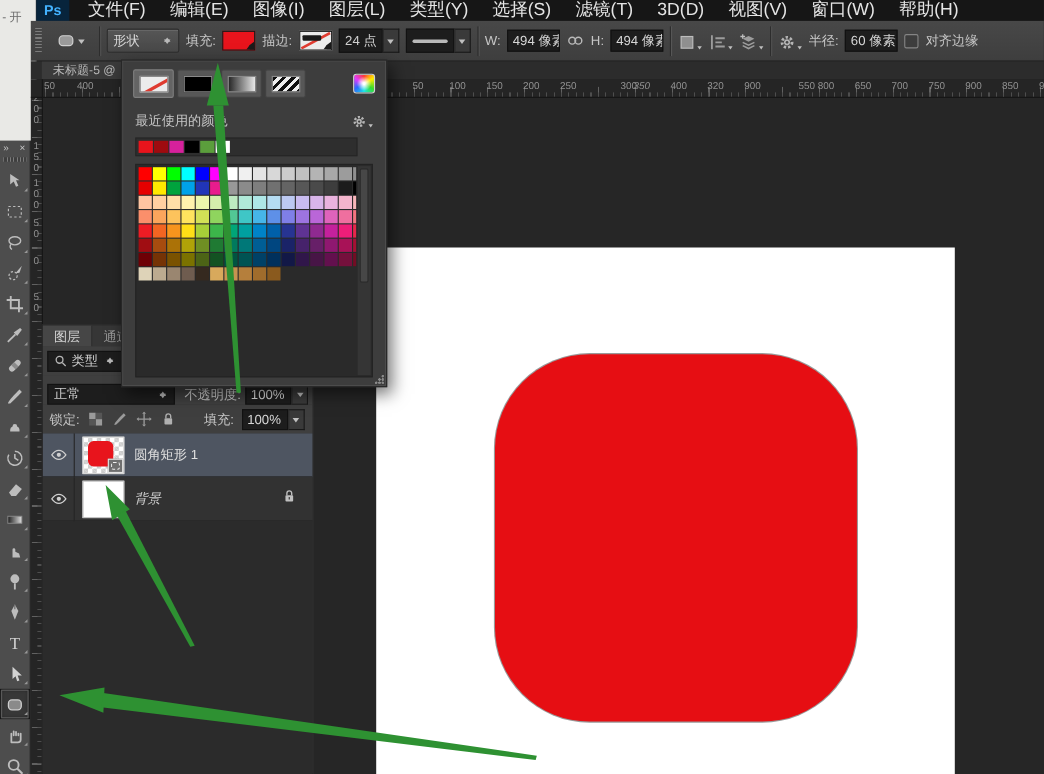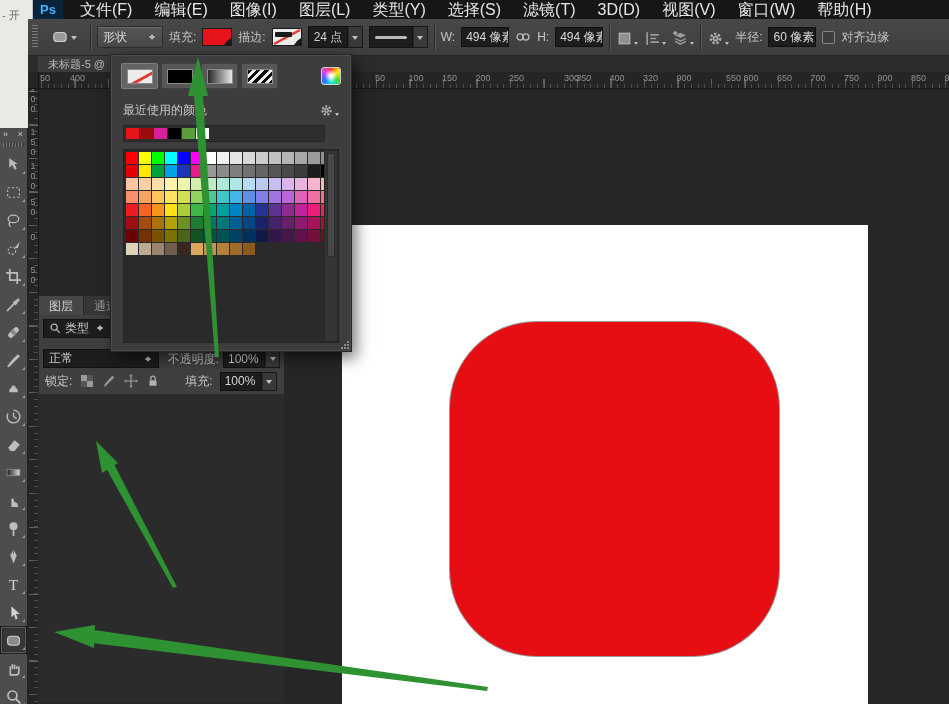--- a/index.html
+++ b/index.html
@@ -473,20 +473,50 @@
       <div class="cpair">
         <div class="valbox vb19">
             <span>100%</span>
           </div>
         <div class="dnabox db19">
             <span class="dna"></span>
           </div>
       </div>
     </div>
     <div class="lp-rows">
+      <div class="lrow sel" style="background: rgb(78, 85, 97);">
+        <div class="lr-eye">
+          <svg viewBox="0 0 16 12" width="15" height="11">
+              <path d="M1 6c2.2-3.2 4.4-4.5 7-4.5S12.8 2.8 15 6c-2.2 3.2-4.4 4.5-7 4.5S3.2 9.2 1 6z" fill="none" stroke="#cfcfcf" stroke-width="1.2"></path>
+              <circle cx="8" cy="6" r="2.1" fill="#cfcfcf"></circle>
+            </svg>
+        </div>
+        <div class="lr-thumb">
+          <div class="lr-red" style="background: rgb(232, 20, 28);"></div>
+          <div class="lr-badge"></div>
+        </div>
+        <span class="lr-name">圆角矩形 1</span>
+      </div>
+      <div class="lrow">
+        <div class="lr-eye">
+          <svg viewBox="0 0 16 12" width="15" height="11">
+              <path d="M1 6c2.2-3.2 4.4-4.5 7-4.5S12.8 2.8 15 6c-2.2 3.2-4.4 4.5-7 4.5S3.2 9.2 1 6z" fill="none" stroke="#cfcfcf" stroke-width="1.2"></path>
+              <circle cx="8" cy="6" r="2.1" fill="#cfcfcf"></circle>
+            </svg>
+        </div>
+        <div class="lr-thumb plain"></div>
+        <span class="lr-name it">背景</span>
+        <span class="lr-lock">
+          <svg viewBox="0 0 16 16" width="14" height="14">
+              <rect x="4" y="7" width="8" height="6.5" rx="1" fill="#c0c0c0"></rect>
+              <path d="M5.5 7V5a2.5 2.5 0 015 0v2" fill="none" stroke="#c0c0c0" stroke-width="1.4"></path>
+              <rect x="7.3" y="9" width="1.4" height="2.5" fill="#454545"></rect>
+            </svg>
+        </span>
+      </div>
     </div>
     <div class="lp-empty"></div>
   </div>
 
   <div class="popup">
     <div class="fp-top">
       <div class="fp-group">
         <div class="fp-btn active">
             <div class="swc sw-none"></div>
           </div>

